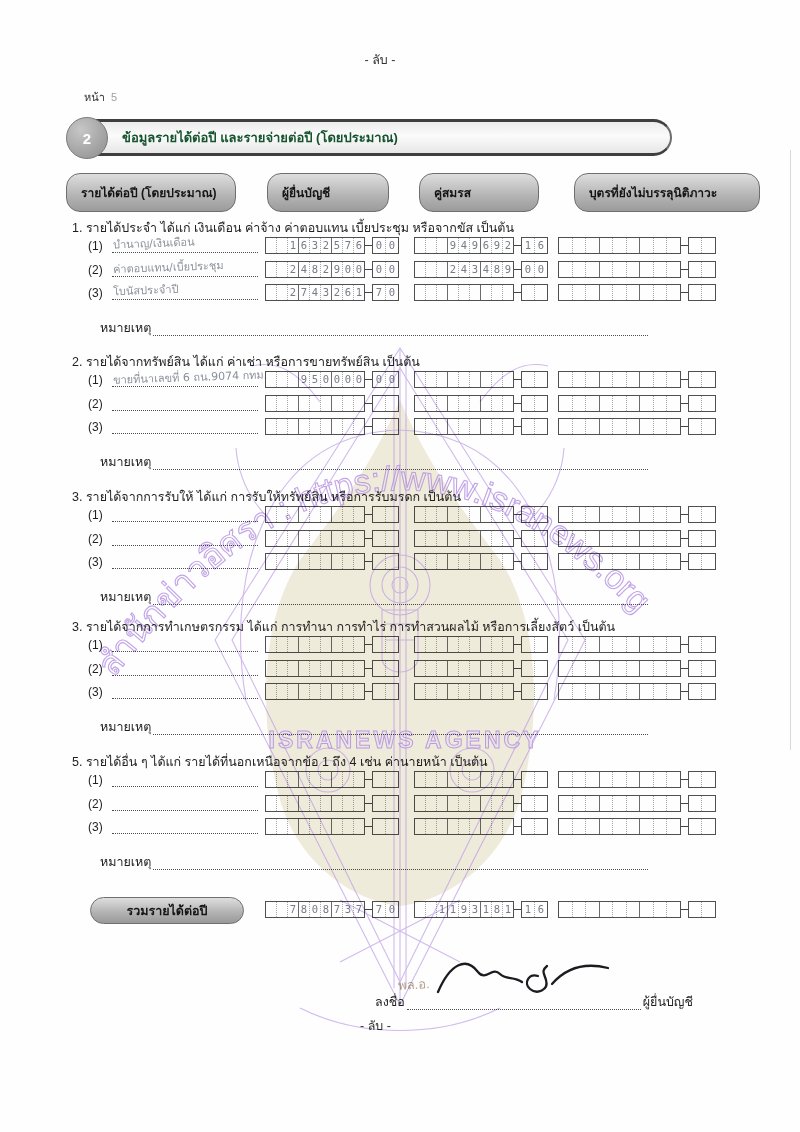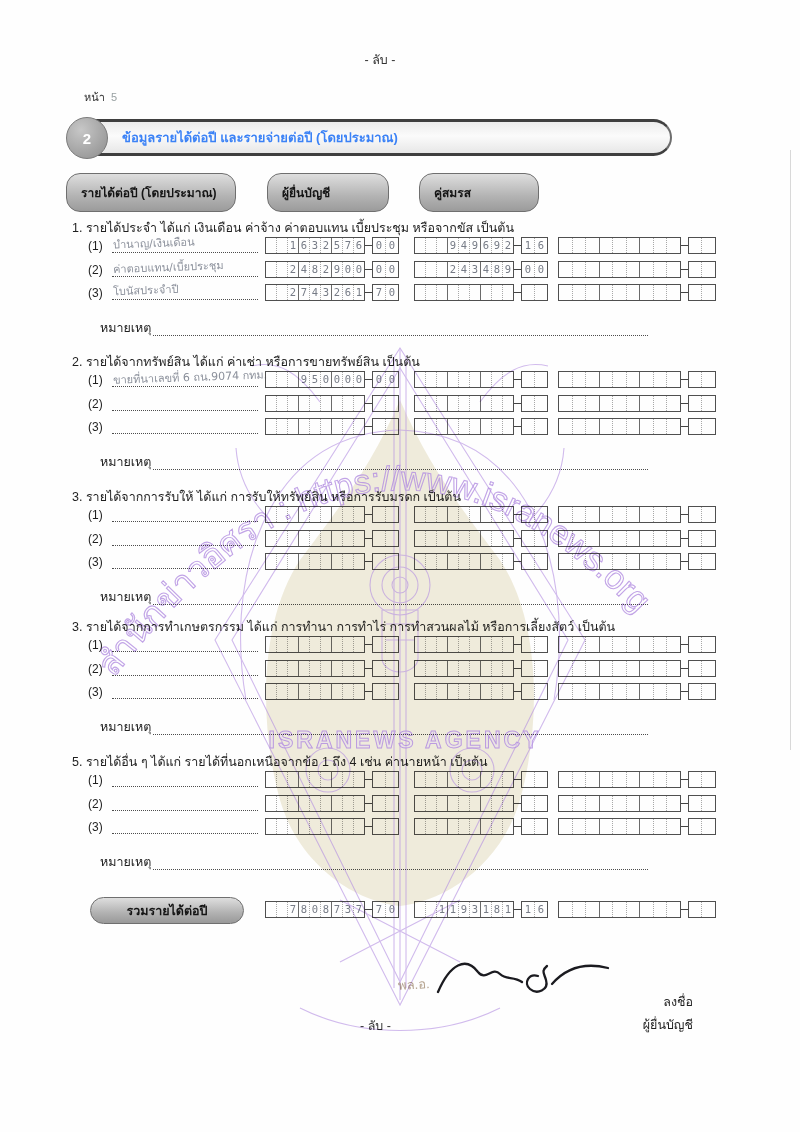--- a/index.html
+++ b/index.html
@@ -17,21 +17,21 @@
   
   .banner{position:absolute;top:119px;left:70px;width:602px;height:37px;border-radius:20px;
           background:linear-gradient(180deg,#ececec,#fbfbfb 45%,#e7e7e7);
           border-top:3px solid #3f3f3f;border-bottom:3px solid #3f3f3f;
           border-left:1px solid #9a9a9a;border-right:2px solid #6d6d6d;
           box-sizing:border-box;}
   .banner-circle{position:absolute;top:117px;left:66px;width:40px;height:40px;border-radius:50%;
           background:radial-gradient(circle at 35% 30%,#c7c7c7,#8d8d8d);
           border:1px solid #7a7a7a;color:#fff;font-weight:bold;font-size:15px;
           display:flex;align-items:center;justify-content:center;z-index:2;}
-  .banner-title{position:absolute;top:127px;left:122px;font-size:13px;font-weight:bold;color:#3b82f6;z-index:2;}
+  .banner-title{position:absolute;top:127px;left:122px;font-size:13px;font-weight:bold;color:#14532d;z-index:2;}
 
   
   .pill{position:absolute;top:173px;height:39px;border-radius:14px;
         background:linear-gradient(180deg,#dedede,#b3b3b3 60%,#9b9b9b);
         border:1px solid #6f6f6f;box-sizing:border-box;
         display:flex;align-items:center;padding-left:14px;
         font-size:12px;font-weight:bold;color:#141414;}
   .pill.p1{left:66px;width:170px;}
   .pill.p2{left:267px;width:122px;}
   .pill.p3{left:419px;width:120px;}
@@ -72,21 +72,21 @@
         background:linear-gradient(180deg,#dedede,#b1b1b1 60%,#999999);
         border:1px solid #6f6f6f;box-sizing:border-box;
         display:flex;align-items:center;justify-content:center;
         font-size:12.5px;font-weight:bold;color:#141414;}
   .total-row .numfield{top:4px;}
 
   
   .sig-block{position:absolute;top:948px;left:0;right:0;height:70px;}
   .sig-scribble{position:absolute;left:432px;top:0;}
   .sig-rank{position:absolute;left:398px;top:26px;font-size:13px;color:#b5a38f;transform:rotate(-4deg);}
-  .sig-line{position:absolute;left:375px;top:44px;width:318px;display:flex;align-items:flex-end;font-size:12.5px;color:#1f1f1f;flex-direction:column;}
+  .sig-line{position:absolute;left:375px;top:44px;width:318px;display:flex;align-items:flex-end;font-size:12.5px;color:#1f1f1f;}
   .sig-dots{flex:1;border-bottom:1.4px dotted #4c4c4c;margin:0 2px 2px 2px;}
 
   
   .scan-line{position:absolute;left:790px;top:150px;width:1px;height:600px;background:#c7c7c7;opacity:.7;}
 
   
   .watermark{position:absolute;inset:0;pointer-events:none;mix-blend-mode:multiply;z-index:6;}
 </style>
 </head>
 <body>
@@ -99,20 +99,21 @@
     <span>หน้า</span><span class="num">5</span>
   </div>
 
   <div class="banner"></div>
   <div class="banner-circle">2</div>
   <div class="banner-title">ข้อมูลรายได้ต่อปี และรายจ่ายต่อปี (โดยประมาณ)</div>
 
   <div class="pill p1">รายได้ต่อปี (โดยประมาณ)</div>
   <div class="pill p2">ผู้ยื่นบัญชี</div>
   <div class="pill p3">คู่สมรส</div>
+  <div class="pill p4">บุตรที่ยังไม่บรรลุนิติภาวะ</div>
 
   <div class="section" style="top:218px">
     <div class="heading"><span class="h-bold">1. รายได้ประจำ</span> <span>ได้แก่ เงินเดือน ค่าจ้าง ค่าตอบแทน เบี้ยประชุม หรือจากขัส เป็นต้น</span></div>
     <div class="rows">
         <div class="frow">
           <span class="rno">(1)</span>
           <span class="dotline"></span>
           <span class="wlabel">บำนาญ/เงินเดือน</span>
           <span class="numfield c1">
             <span class="ibox">

